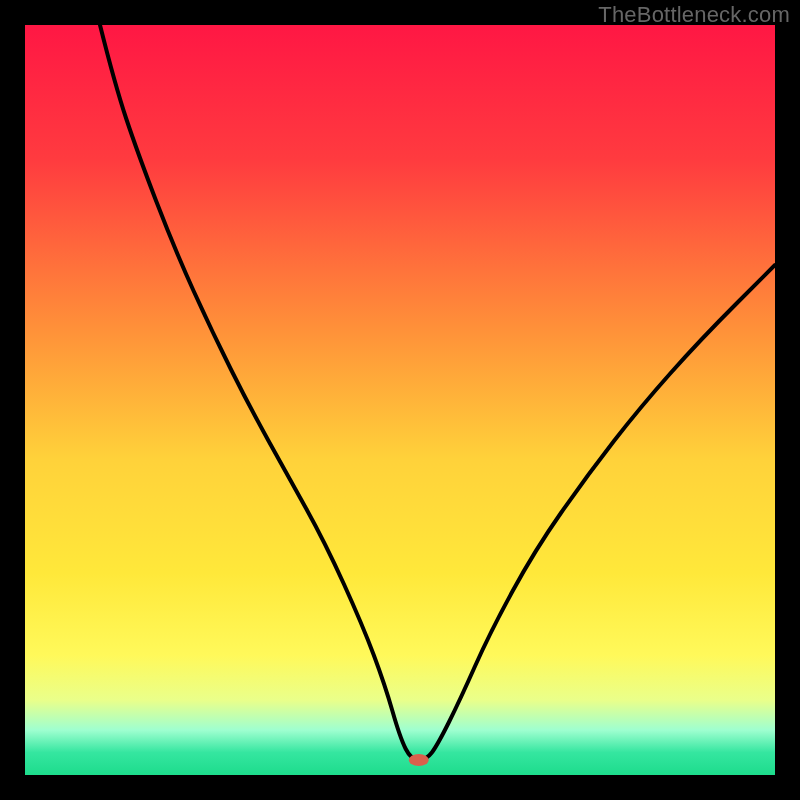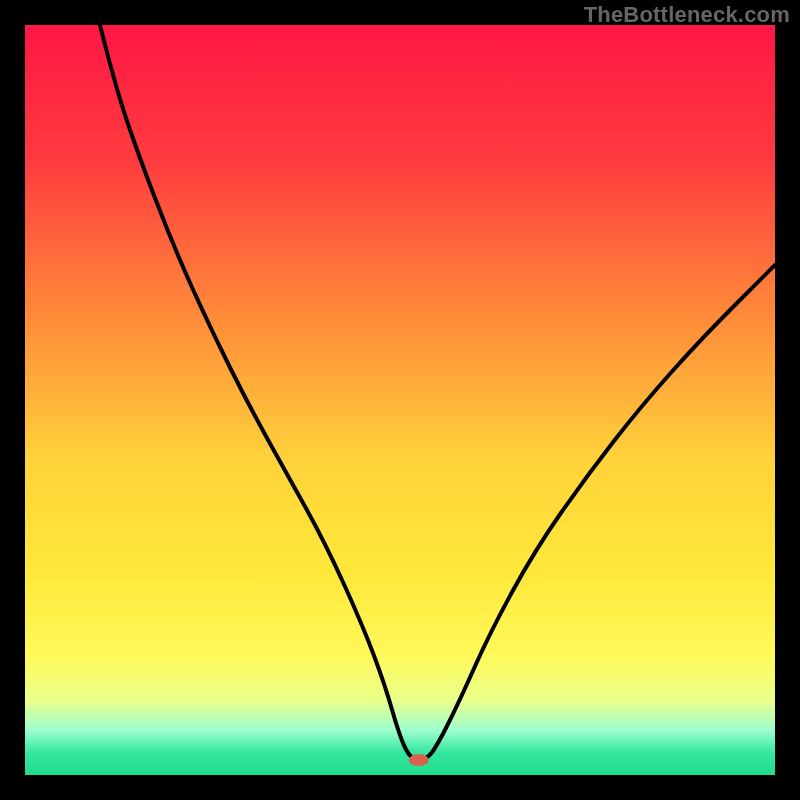--- a/index.html
+++ b/index.html
@@ -18,21 +18,21 @@
     width: 750px;
     height: 750px;
     background: #000;
   }
   .watermark {
     position: absolute;
     top: 2px;
     right: 10px;
     color: #666;
     font-size: 22px;
-    font-weight: 700;
+    font-weight: 400;
     letter-spacing: 0.2px;
   }
   svg {
     display: block;
   }
 </style>
 </head>
 <body>
 
 <div class="watermark">TheBottleneck.com</div>

